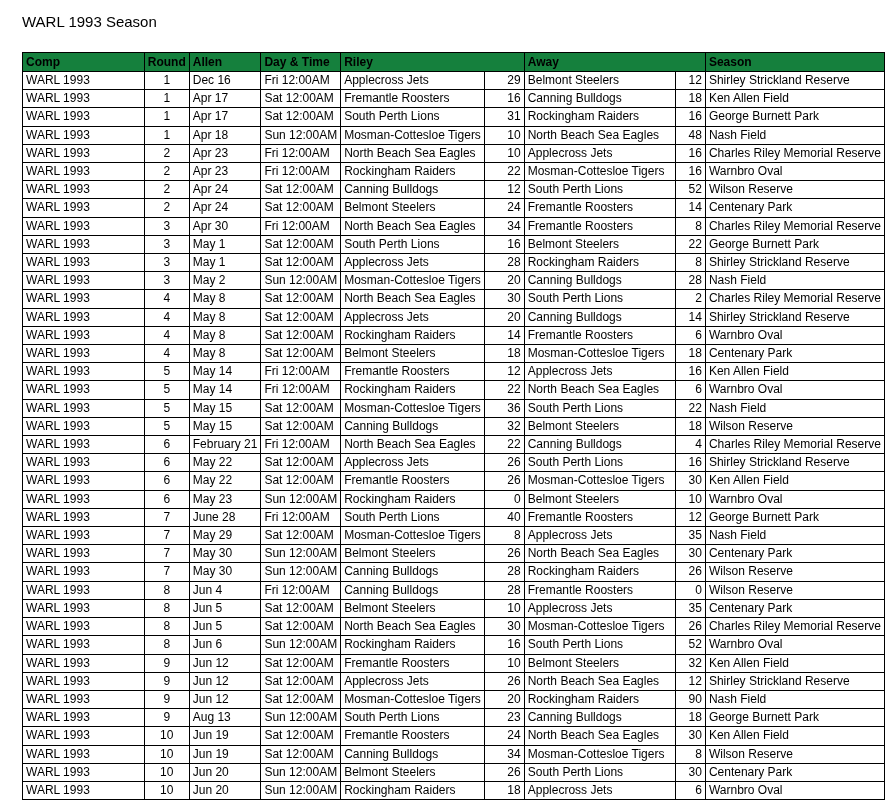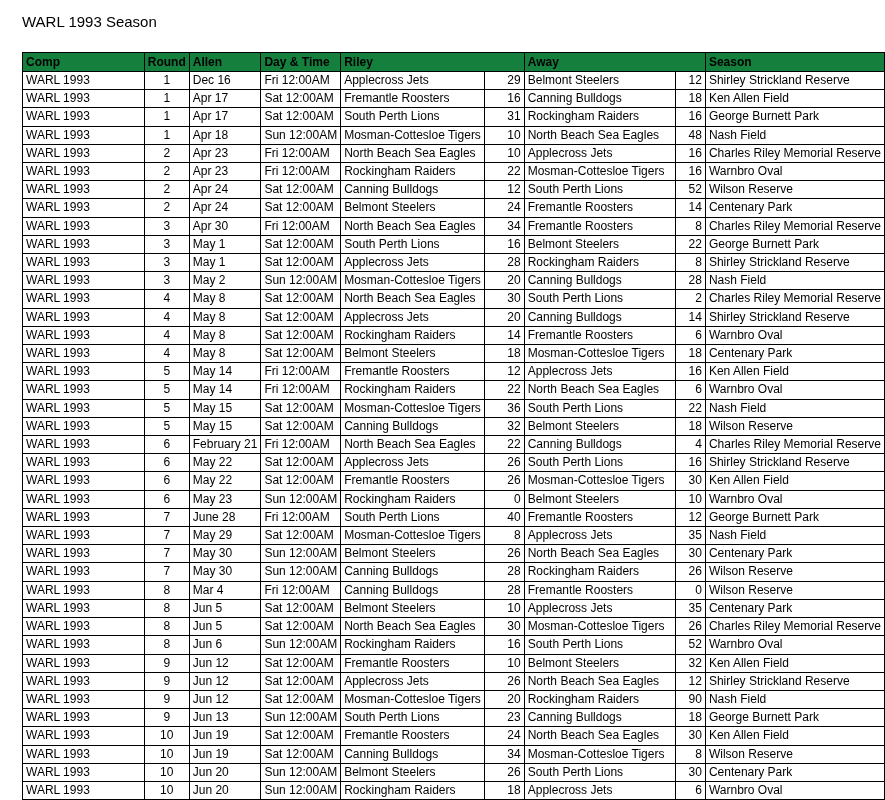--- a/index.html
+++ b/index.html
@@ -395,21 +395,21 @@
           <td class="left">Sun 12:00AM</td>
           <td class="left">Canning Bulldogs</td>
           <td class="right">28</td>
           <td class="left">Rockingham Raiders</td>
           <td class="right">26</td>
           <td class="left">Wilson Reserve</td>
         </tr>
         <tr>
           <td class="left">WARL 1993</td>
           <td class="center">8</td>
-          <td class="left">Mar 4</td>
+          <td class="left">Jun 4</td>
           <td class="left">Fri 12:00AM</td>
           <td class="left">Canning Bulldogs</td>
           <td class="right">28</td>
           <td class="left">Fremantle Roosters</td>
           <td class="right">0</td>
           <td class="left">Wilson Reserve</td>
         </tr>
         <tr>
           <td class="left">WARL 1993</td>
           <td class="center">8</td>
@@ -472,21 +472,21 @@
           <td class="left">Sat 12:00AM</td>
           <td class="left">Mosman-Cottesloe Tigers</td>
           <td class="right">20</td>
           <td class="left">Rockingham Raiders</td>
           <td class="right">90</td>
           <td class="left">Nash Field</td>
         </tr>
         <tr>
           <td class="left">WARL 1993</td>
           <td class="center">9</td>
-          <td class="left">Jun 13</td>
+          <td class="left">Aug 13</td>
           <td class="left">Sun 12:00AM</td>
           <td class="left">South Perth Lions</td>
           <td class="right">23</td>
           <td class="left">Canning Bulldogs</td>
           <td class="right">18</td>
           <td class="left">George Burnett Park</td>
         </tr>
         <tr>
           <td class="left">WARL 1993</td>
           <td class="center">10</td>

